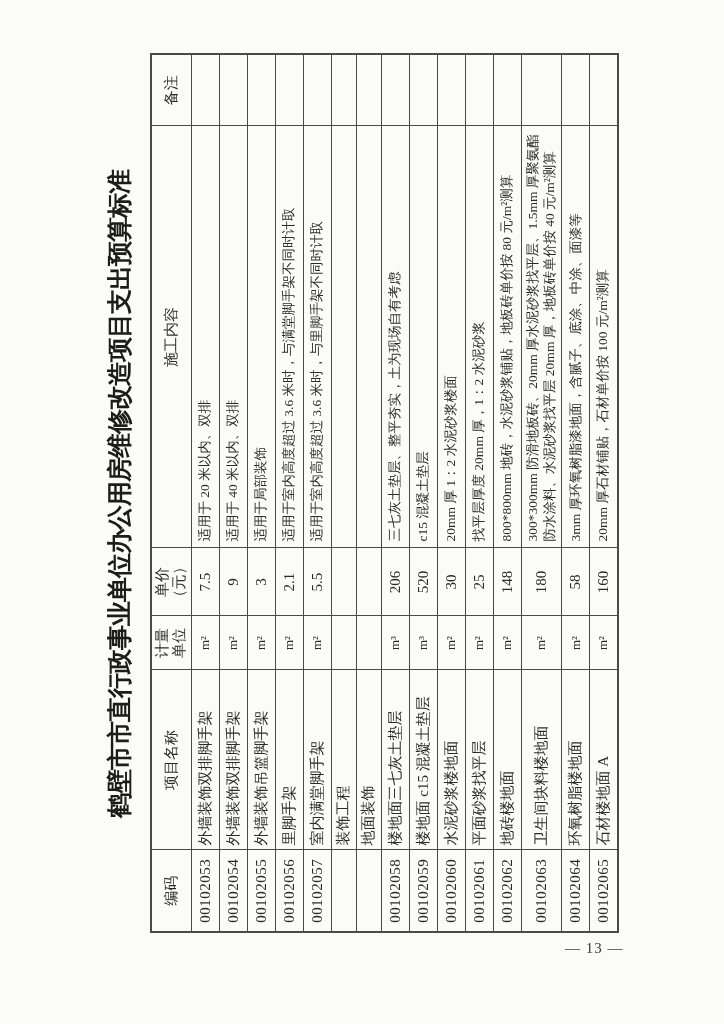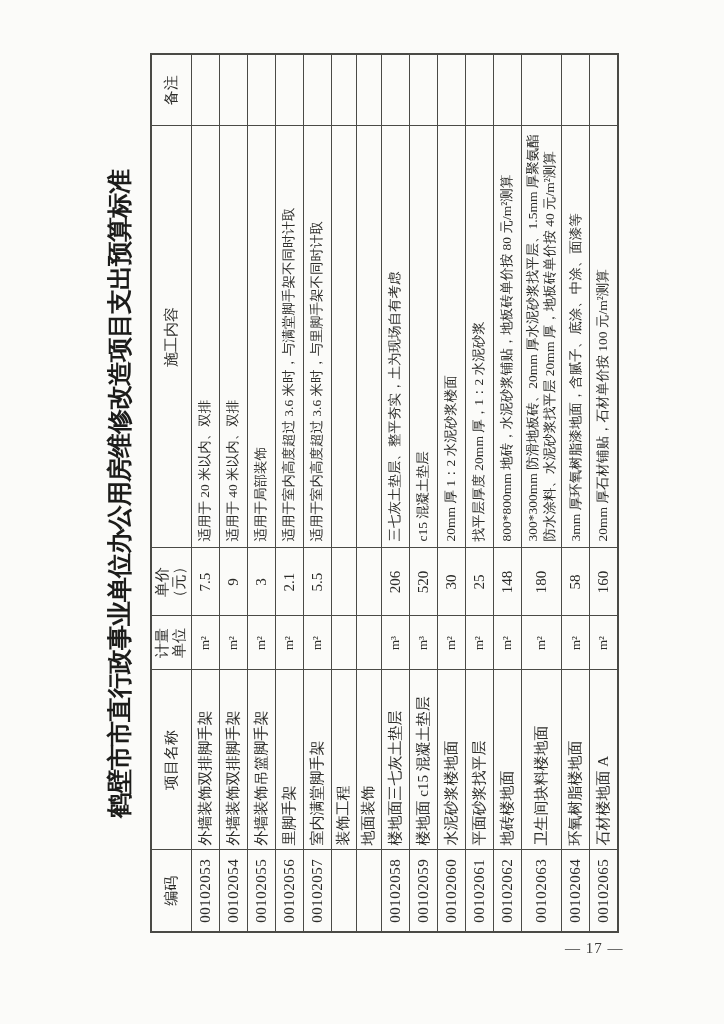--- a/index.html
+++ b/index.html
@@ -227,14 +227,14 @@
             <td class="c-unit">m²</td>
             <td class="c-price">160</td>
             <td class="c-content">20mm 厚石材铺贴，石材单价按 100 元/m²测算</td>
             <td class="c-remark"></td>
           </tr>
         </tbody>
     </table>
 
   </div>
 
-  <div class="page-number">— 17 —</div>
+  <div class="page-number">— 13 —</div>
 </div>
 
 </body></html>

